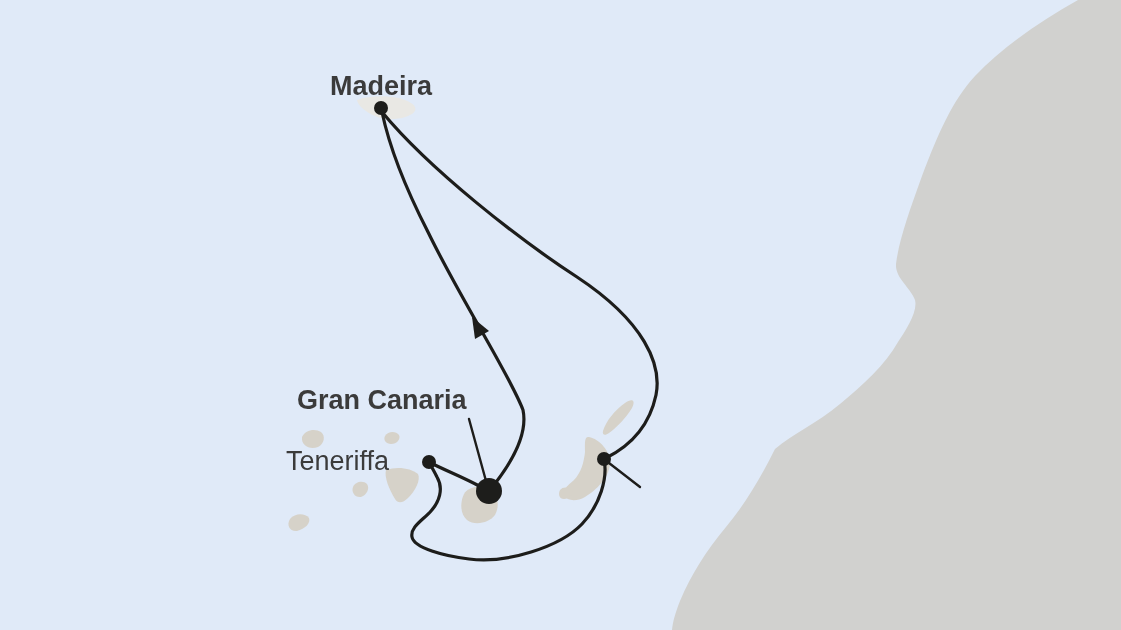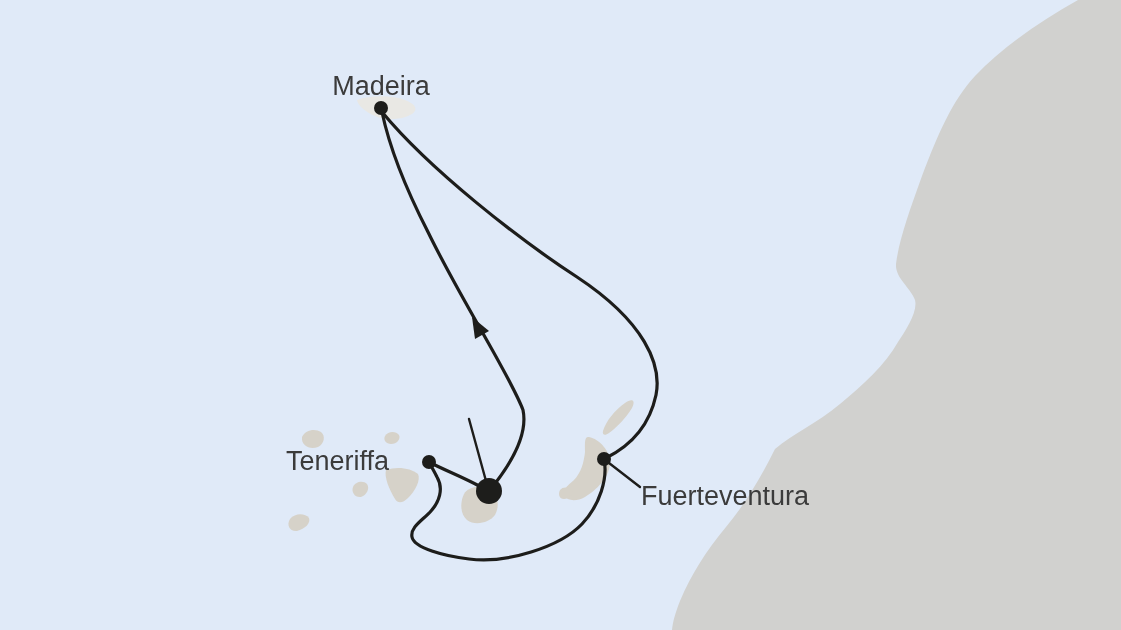--- a/index.html
+++ b/index.html
@@ -38,21 +38,21 @@
   .port-dot  { fill: var(--route, #1d1d1b); stroke: none; }
   .arrowhead { fill: var(--route, #1d1d1b); stroke: none; }
   .port-label {
     position: absolute;
     color: var(--label-text, #3b3b3b);
     font-size: 27px;
     line-height: 1;
     white-space: nowrap;
     transform: translate(0, -50%);
   }
-  .port-label.centered { transform: translate(-50%, -50%); }
+  .port-label.centered { transform: translate(-50%, -50%); font-weight: bold; }
   .port-label.bold { font-weight: bold; }
 </style>
 </head>
 <body>
 
 <div class="map-root">
 
   <svg width="1121" height="630" viewBox="0 0 1121 630">
 
     <path class="land-faint" d="M 357 100 C 370 95 392 95 405 100 C 415 104 419 109 412 114 C 402 120 386 121 375 116 C 366 112 358 106 357 100 Z"></path>
@@ -91,18 +91,18 @@
     <path class="leader-line" d="M 609 463 L 640 487"></path>
 
     <circle class="port-dot" cx="381" cy="108" r="7"></circle>
     <circle class="port-dot" cx="489" cy="491" r="13"></circle>
     <circle class="port-dot" cx="429" cy="462" r="7"></circle>
     <circle class="port-dot" cx="604" cy="459" r="7"></circle>
   </svg>
 
   <div class="port-label centered" style="left:381px; top:86px;">Madeira</div>
 
+  <div class="port-label bold" style="left:297px; top:400px;">Gran Canaria</div>
 
   <div class="port-label" style="left:286px; top:461px;">Teneriffa</div>
 
-  <div class="port-label" style="left:641px; top:496px;">Fuerteventura</div>
 
 </div>
 
 </body></html>

